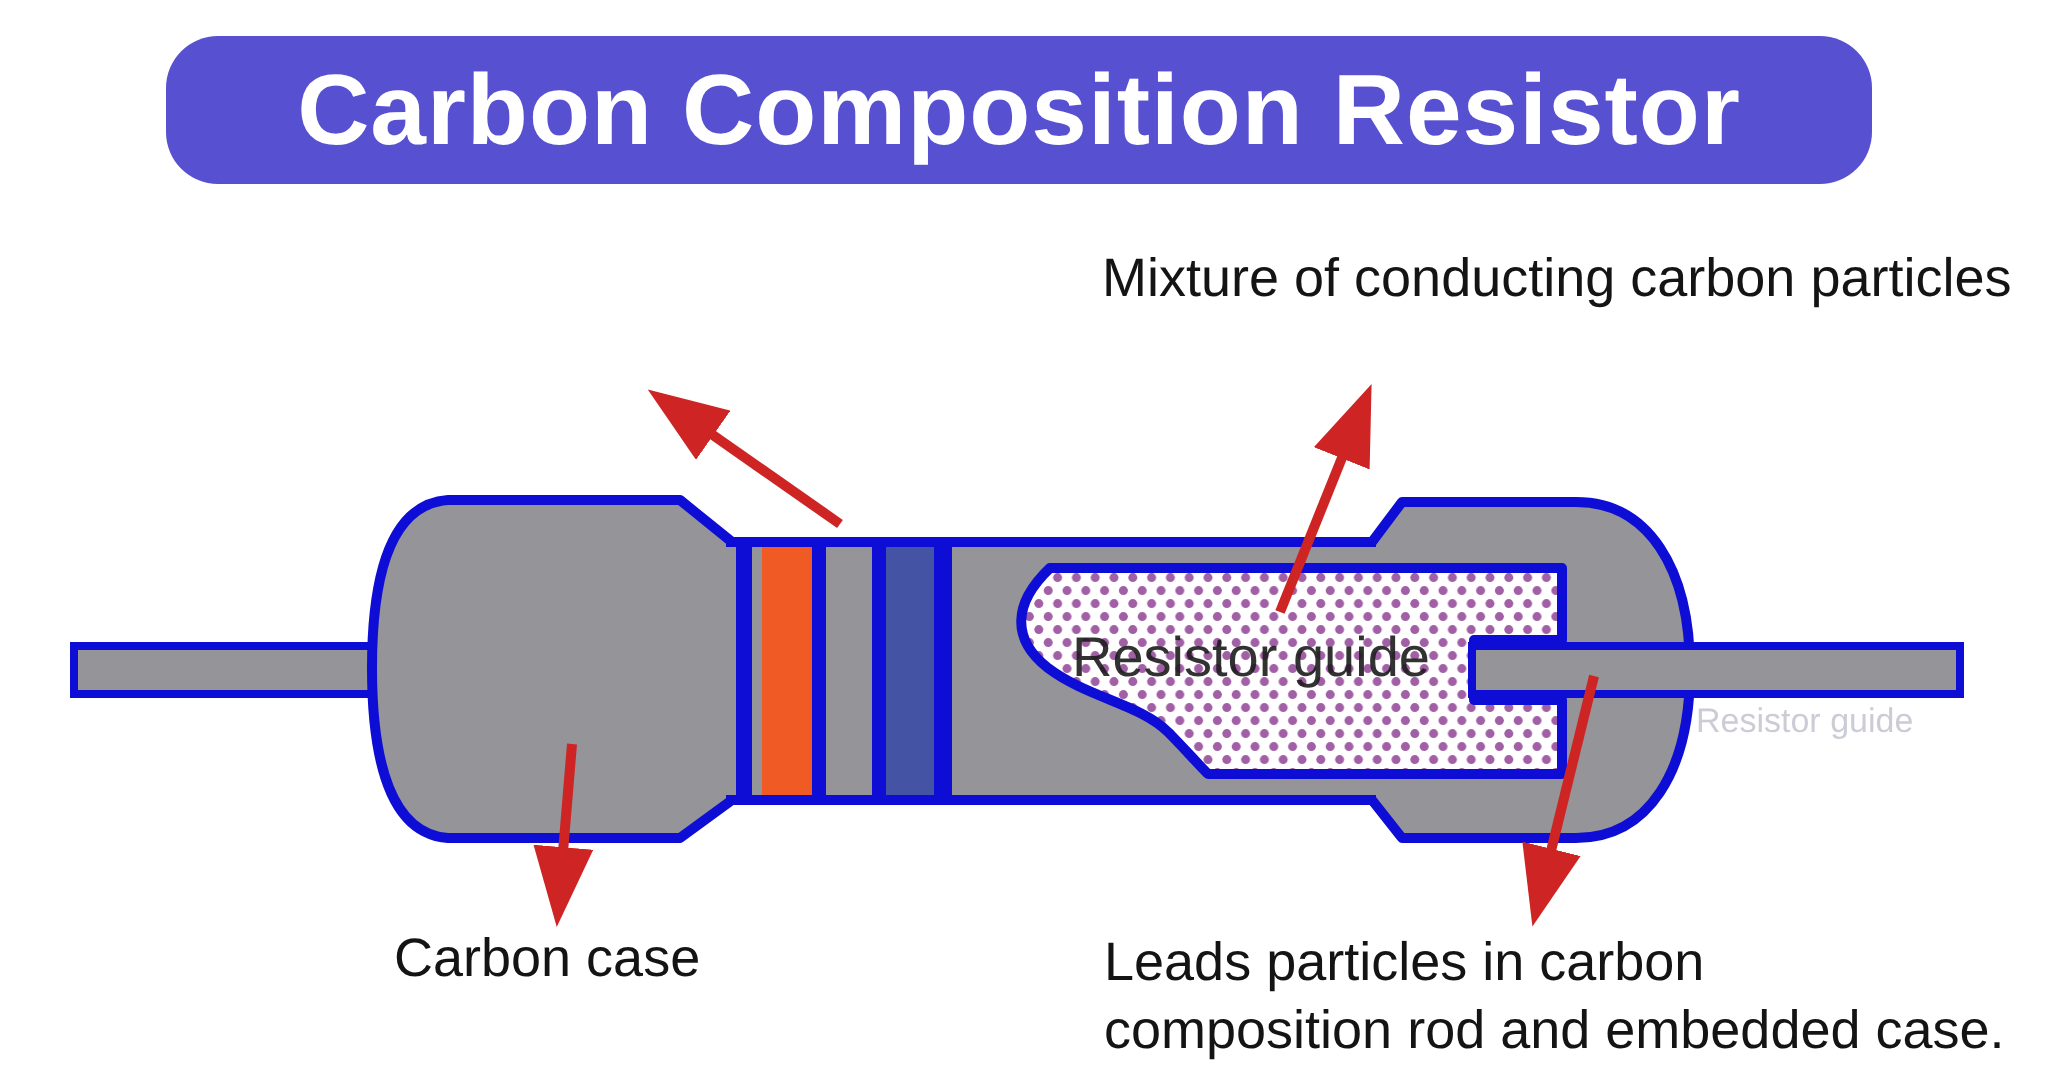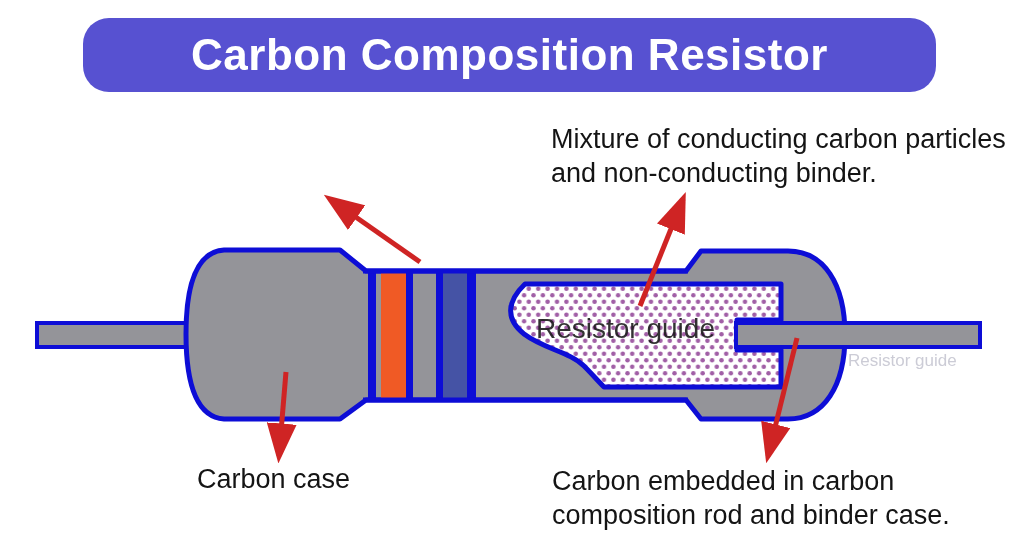--- a/index.html
+++ b/index.html
@@ -7,49 +7,48 @@
     position:relative;width:1024px;height:536px;overflow:hidden;
     background:var(--page_bg,#fff);
     font-family:"Liberation Sans",sans-serif;
   }
   .banner{
     position:absolute;left:83px;top:18px;width:853px;height:74px;
     background:var(--banner_bg,#5751d1);border-radius:26px;
     display:flex;align-items:center;justify-content:center;
   }
   .banner h1{
-    margin:16px;color:var(--banner_text,#fff);font-size:44px;font-weight:700;
+    margin:16px;color:var(--banner_text,#fff);font-size:50px;font-weight:700;
     letter-spacing:0.5px;white-space:nowrap;
   }
   .lbl{
     position:absolute;color:var(--label_text,#141414);
     font-size:27px;line-height:34px;white-space:nowrap;
   }
   #diagram{position:absolute;left:0;top:0;width:1024px;height:536px;}
 </style>
 </head>
 <body>
 
 <div id="stage">
 
   <div class="banner">
     <h1>Carbon Composition Resistor</h1>
   </div>
 
 
   <div class="lbl" style="left:551px;top:122px;">
     <div>Mixture of conducting carbon particles</div>
-    <div>and non-conducting binder.</div>
   </div>
 
   <div class="lbl" style="left:197px;top:462px;">Carbon case</div>
 
   <div class="lbl" style="left:552px;top:464px;">
-    <div>Carbon embedded in carbon</div>
-    <div>composition rod and binder case.</div>
+    <div>Leads particles in carbon</div>
+    <div>composition rod and embedded case.</div>
   </div>
 
   <svg id="diagram" viewBox="0 0 1024 536">
     <defs>
       <pattern id="dots" x="0" y="0" width="9.4" height="13" patternUnits="userSpaceOnUse">
         <rect x="0" y="0" width="9.4" height="13" style="fill:var(--core_bg,#fff)"></rect>
         <circle cx="2.4" cy="2.8" r="2.25" style="fill:var(--dot_purple,#a15fa6)"></circle>
         <circle cx="7.1" cy="9.3" r="2.25" style="fill:var(--dot_purple,#a15fa6)"></circle>
       </pattern>
       <marker id="arrowhead" markerUnits="strokeWidth" markerWidth="8" markerHeight="6" refX="6.5" refY="3" orient="auto">

